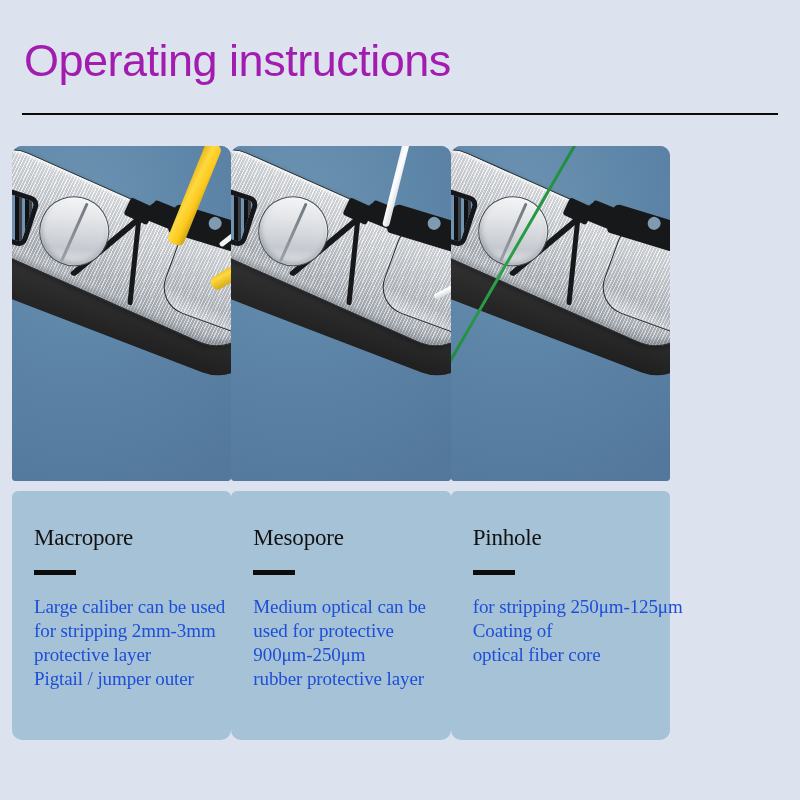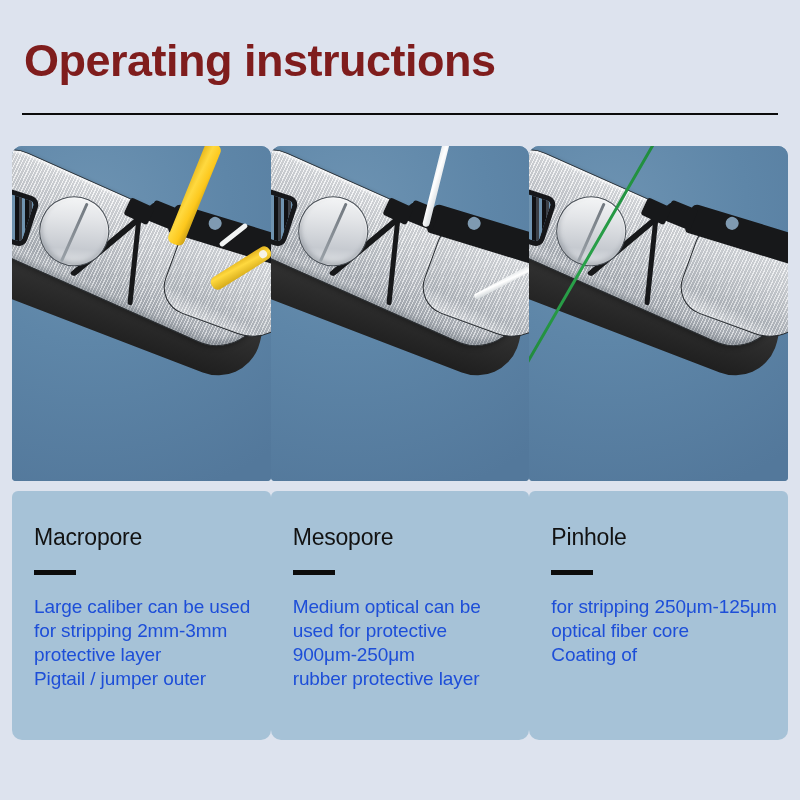--- a/index.html
+++ b/index.html
@@ -17,39 +17,40 @@
     position:relative;
     width:800px; height:800px;
     background:#dde3ee;
   }
 
   
   .page-title {
     position:absolute;
     left:24px; top:38px;
     font-size:45px;
-    font-weight:700;
+    font-weight:400;
     letter-spacing:-0.5px;
-    color:#7f1d1d;
+    color:#a21caf;
     line-height:1;
     white-space:nowrap;
   }
   .title-rule {
     position:absolute;
     left:22px; top:113px;
     width:756px; height:2px;
     background:#0b0b0b;
   }
 
   
   .cards {
     position:absolute;
     left:12px; top:146px;
-    width:776px; height:594px;
+    width:658px; height:594px;
     display:flex;
+    font-family:Liberation Serif, serif;
   }
   .card {
     flex:1 1 0;
     display:flex;
     flex-direction:column;
     min-width:0;
   }
 
   
   .photo {
@@ -376,20 +377,20 @@
           <div class="spring-window"></div>
 
         </div>
         <div class="cable cable-green"></div>
       </div>
       <div class="info">
         <div class="info-title">Pinhole</div>
         <div class="info-divider"></div>
         <ul class="info-body">
           <li>for stripping 250μm-125μm</li>
+          <li>Coating of</li>
           <li>optical fiber core</li>
-          <li>Coating of</li>
         </ul>
       </div>
     </div>
 
   </div>
 </div>
 
 </body></html>

